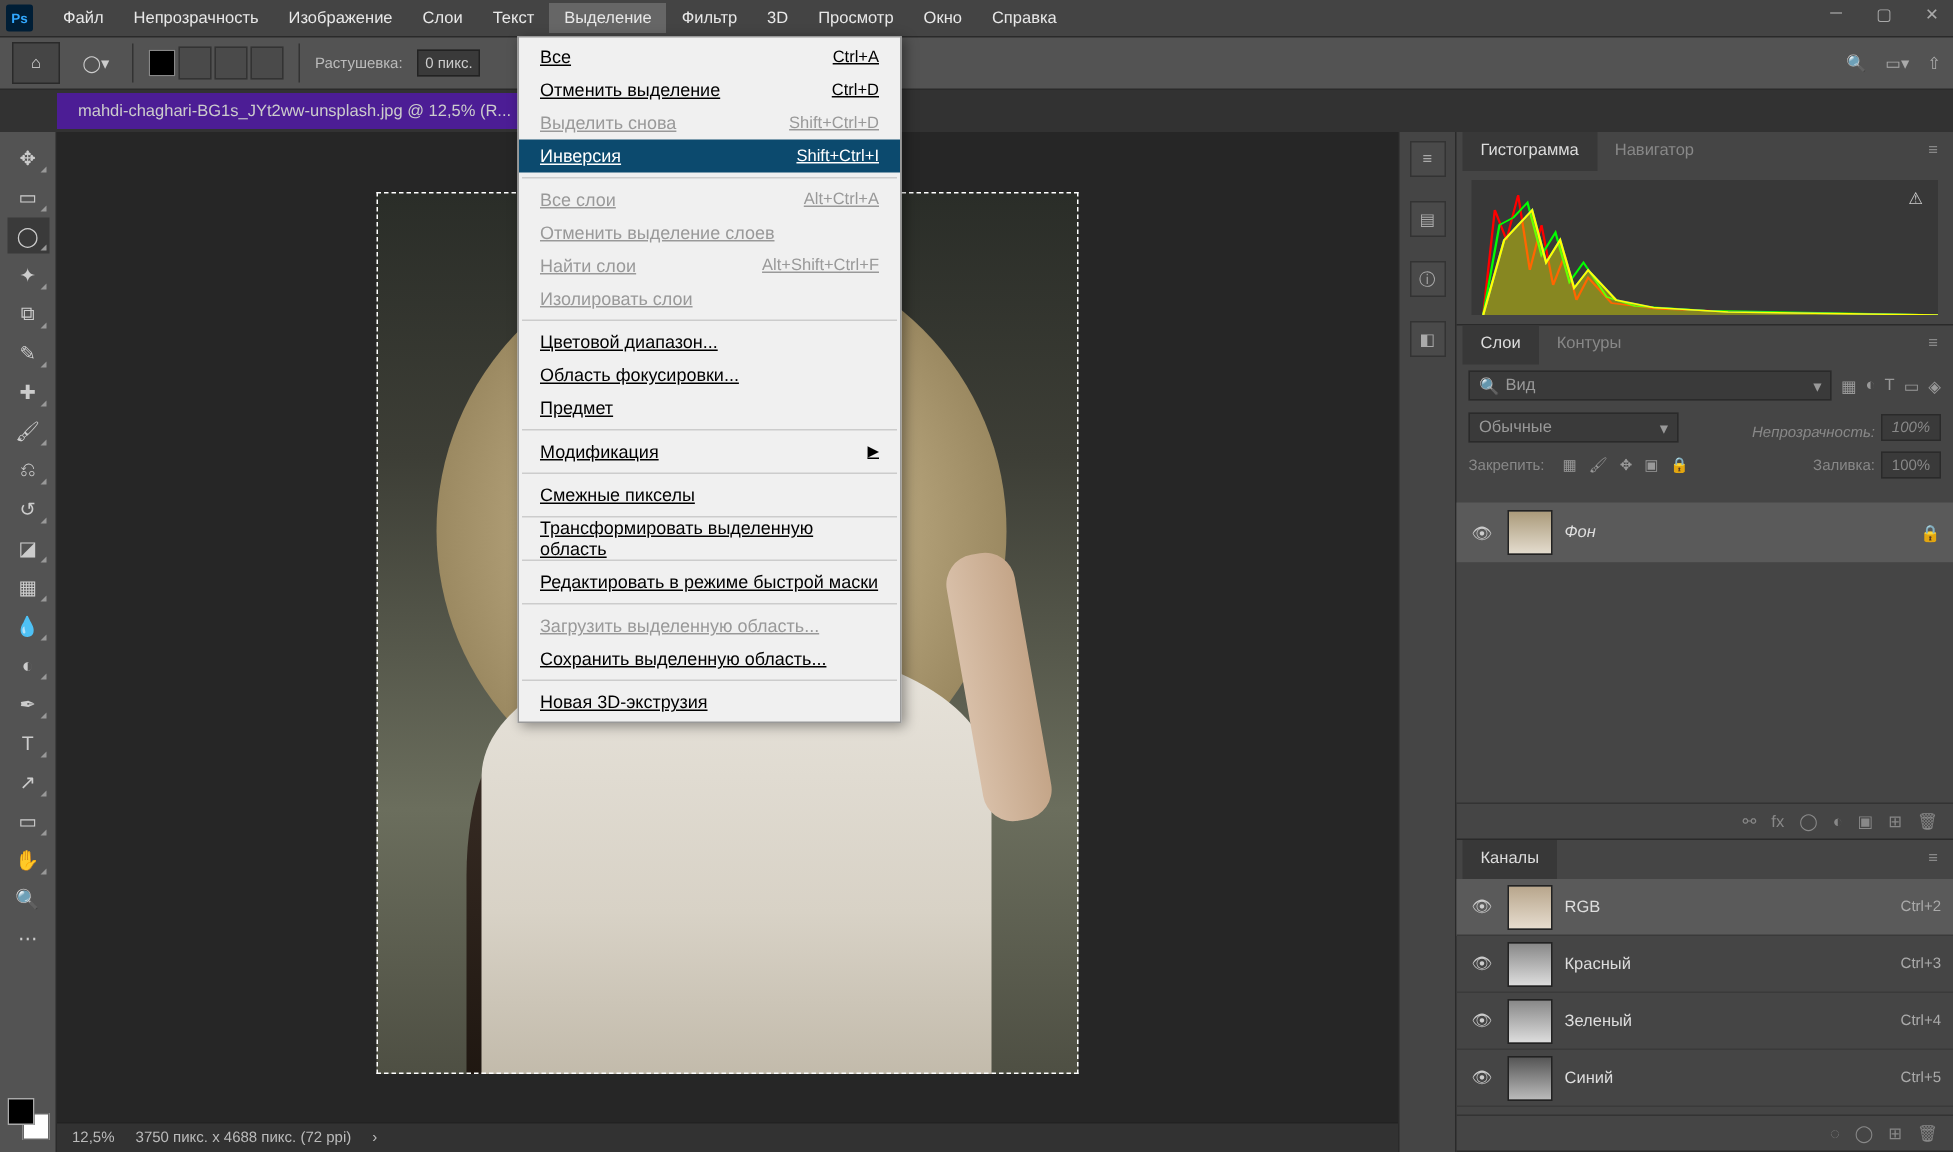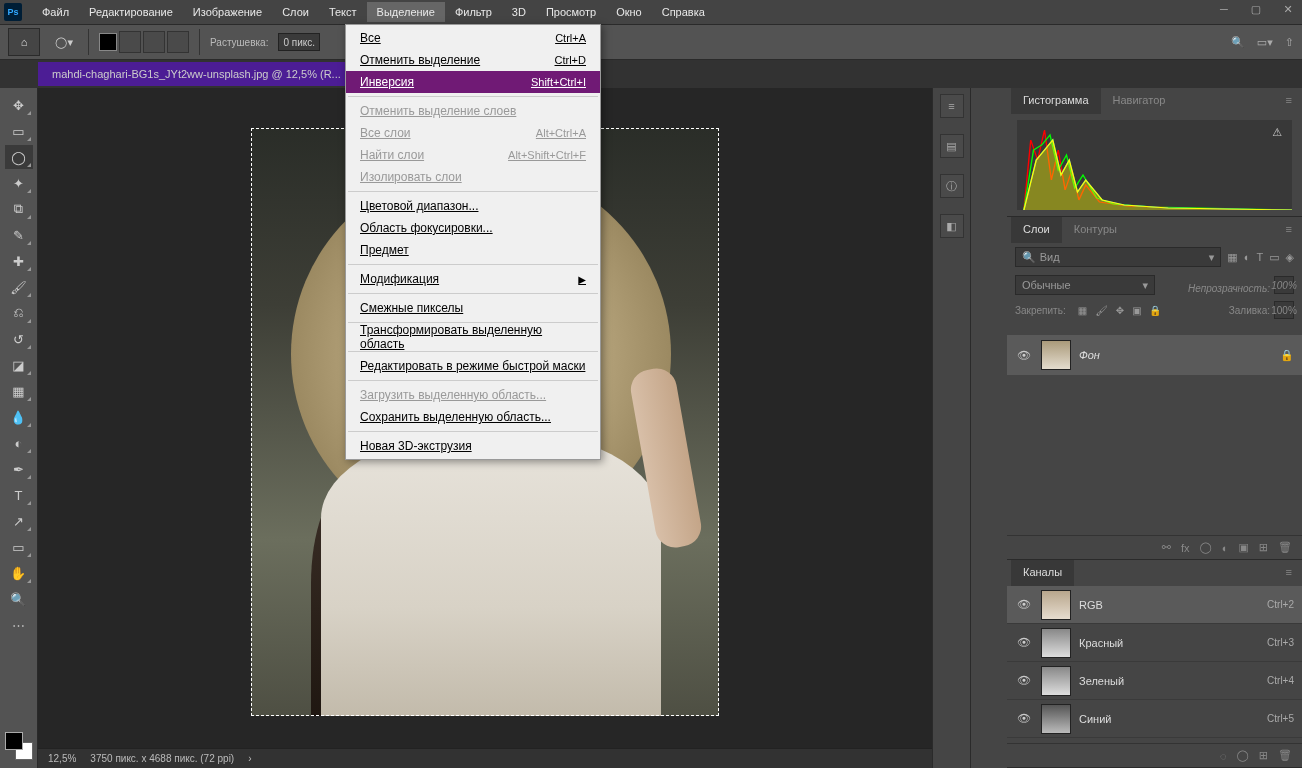--- a/index.html
+++ b/index.html
@@ -45,36 +45,36 @@
 .hat { position: absolute; top: 36px; left: 40px; width: 380px; height: 380px; border-radius: 50%; background: radial-gradient(circle at 50% 50%, #c8b896 0%, #b8a67e 40%, #9c8a62 70%, #6e5e3e 100%); }
 .body { position: absolute; top: 300px; left: 70px; width: 340px; height: 300px; background: linear-gradient(180deg, #e8e4dc 0%, #d8d2c6 60%, #c0b8a8 100%); border-radius: 50% 50% 0 0 / 30% 30% 0 0; }
 .arm { position: absolute; top: 240px; right: 30px; width: 46px; height: 180px; background: linear-gradient(90deg, #d8bfa8, #c4a588); border-radius: 20px; transform: rotate(-10deg); }
 .hair { position: absolute; top: 360px; left: 60px; width: 90px; height: 240px; background: linear-gradient(180deg, #3a2e26, #1e1610); border-radius: 40% 0 0 0; }
 .ants { position: absolute; inset: 0; border: 1px dashed #fff; }
 
 .mid-strip { width: 38px; background: #454545; border-left: 1px solid #2a2a2a; display: flex; flex-direction: column; align-items: center; padding-top: 6px; gap: 16px; color: #aaa; }
 .mid-strip .ms { width: 24px; height: 24px; display: flex; align-items: center; justify-content: center; border: 1px solid #333; background: #4a4a4a; }
 
 .right-panels { width: 332px; background: #454545; display: flex; flex-direction: column; border-left: 1px solid #2a2a2a; }
-.panel { border-bottom: 1px solid #2a2a2a; margin-left: 36px; }
+.panel { border-bottom: 1px solid #2a2a2a; }
 .panel-tabs { display: flex; height: 26px; align-items: stretch; padding-left: 4px; }
 .ptab { padding: 6px 12px; color: #888; font-size: 11px; }
 .ptab.active { color: #ddd; background: #383838; }
 .ptab-menu { margin-left: auto; padding: 6px 10px; color: #888; }
 
 .histogram { height: 90px; background: #383838; margin: 6px 10px; position: relative; overflow: hidden; }
 .hist-warn { position: absolute; top: 6px; right: 10px; color: #ccc; }
 
 .layers-bar { display: flex; align-items: center; padding: 4px 8px; gap: 6px; }
 .layers-search { flex: 1; display: flex; align-items: center; background: #3a3a3a; height: 20px; padding: 0 6px; gap: 4px; color: #999; border: 1px solid #2a2a2a; }
 .layers-icons { display: flex; gap: 6px; color: #999; }
 .layers-row2 { display: flex; align-items: center; padding: 4px 8px; gap: 6px; }
 .blend-select { width: 140px; height: 20px; background: #3a3a3a; color: #999; border: 1px solid #2a2a2a; padding: 0 6px; display: flex; align-items: center; justify-content: space-between; }
 .opacity { margin-left: auto; display: flex; align-items: flex-end; gap: 4px; color: #888; font-size: 10px; font-style: italic; }
-.opacity-box { width: 20px; height: 18px; background: #3a3a3a; border: 1px solid #2a2a2a; display: flex; align-items: center; justify-content: center; color: #888; }
+.opacity-box { width: 40px; height: 18px; background: #3a3a3a; border: 1px solid #2a2a2a; display: flex; align-items: center; justify-content: center; color: #888; }
 .lock-row { display: flex; align-items: center; padding: 2px 8px 16px; gap: 6px; color: #888; font-size: 10px; }
 .lock-row .lock-icons { display: flex; gap: 8px; margin-left: 6px; color: #999; }
 .fill { margin-left: auto; display: flex; align-items: center; gap: 4px; }
 
 .layer-list { padding: 0; }
 .layer-row { display: flex; align-items: center; padding: 4px 8px; height: 40px; background: #5a5a5a; gap: 8px; }
 .eye { color: #ccc; width: 18px; text-align: center; }
 .layer-thumb { width: 30px; height: 30px; background: linear-gradient(180deg,#aa9a7a,#e4dcce); border: 1px solid #222; }
 .layer-name { color: #ddd; font-style: italic; font-size: 11px; }
 .layer-lock { margin-left: auto; color: #ccc; }
@@ -92,33 +92,33 @@
 .ch-g { background: linear-gradient(180deg,#888,#ddd); }
 .ch-b { background: linear-gradient(180deg,#555,#bbb); }
 
 
 .statusbar { position: absolute; bottom: 0; left: 38px; right: 370px; height: 20px; background: #323232; display: flex; align-items: center; padding: 0 10px; gap: 14px; color: #bbb; font-size: 10px; border-top: 1px solid #222; }
 
 
 .dropdown { position: absolute; top: 24px; left: 345px; width: 256px; background: #f0f0f0; border: 1px solid #999; box-shadow: 2px 2px 8px rgba(0,0,0,0.4); z-index: 1000; color: #000; font-size: 12px; padding: 2px 0; }
 .dd-item { display: flex; align-items: center; padding: 3px 14px; height: 22px; text-decoration: underline; }
 .dd-item.disabled { color: #999; }
-.dd-item.hover { background: #701a75; color: #fff; }
+.dd-item.hover { background: #0c4a6e; color: #fff; }
 .dd-item .sc { margin-left: auto; font-size: 11px; }
 .dd-item .arr { margin-left: auto; font-size: 10px; }
 .dd-sep { height: 1px; background: #ccc; margin: 3px 2px; }
 </style>
 </head>
 <body>
 
 <div class="menubar">
   <div class="ps-logo">Ps</div>
   <div id="menu-host" style="display: flex;">
       <div class="menu-item">Файл</div>
-      <div class="menu-item">Редактирование</div>
+      <div class="menu-item">Непрозрачность</div>
       <div class="menu-item">Изображение</div>
       <div class="menu-item">Слои</div>
       <div class="menu-item">Текст</div>
       <div class="menu-item open">Выделение</div>
       <div class="menu-item">Фильтр</div>
       <div class="menu-item">3D</div>
       <div class="menu-item">Просмотр</div>
       <div class="menu-item">Окно</div>
       <div class="menu-item">Справка</div>
     </div>
@@ -342,33 +342,37 @@
 
 <div class="dropdown" id="dropdown-host">
     <div class="dd-item">
       <span>Все</span>
       <span class="sc">Ctrl+A</span>
     </div>
     <div class="dd-item">
       <span>Отменить выделение</span>
       <span class="sc">Ctrl+D</span>
     </div>
+    <div class="dd-item disabled">
+      <span>Выделить снова</span>
+      <span class="sc">Shift+Ctrl+D</span>
+    </div>
     <div class="dd-item hover">
       <span>Инверсия</span>
       <span class="sc">Shift+Ctrl+I</span>
     </div>
     <div class="dd-sep"></div>
     <div class="dd-item disabled">
-      <span>Отменить выделение слоев</span>
-    </div>
-    <div class="dd-item disabled">
       <span>Все слои</span>
       <span class="sc">Alt+Ctrl+A</span>
     </div>
     <div class="dd-item disabled">
+      <span>Отменить выделение слоев</span>
+    </div>
+    <div class="dd-item disabled">
       <span>Найти слои</span>
       <span class="sc">Alt+Shift+Ctrl+F</span>
     </div>
     <div class="dd-item disabled">
       <span>Изолировать слои</span>
     </div>
     <div class="dd-sep"></div>
     <div class="dd-item">
       <span>Цветовой диапазон...</span>
     </div>

